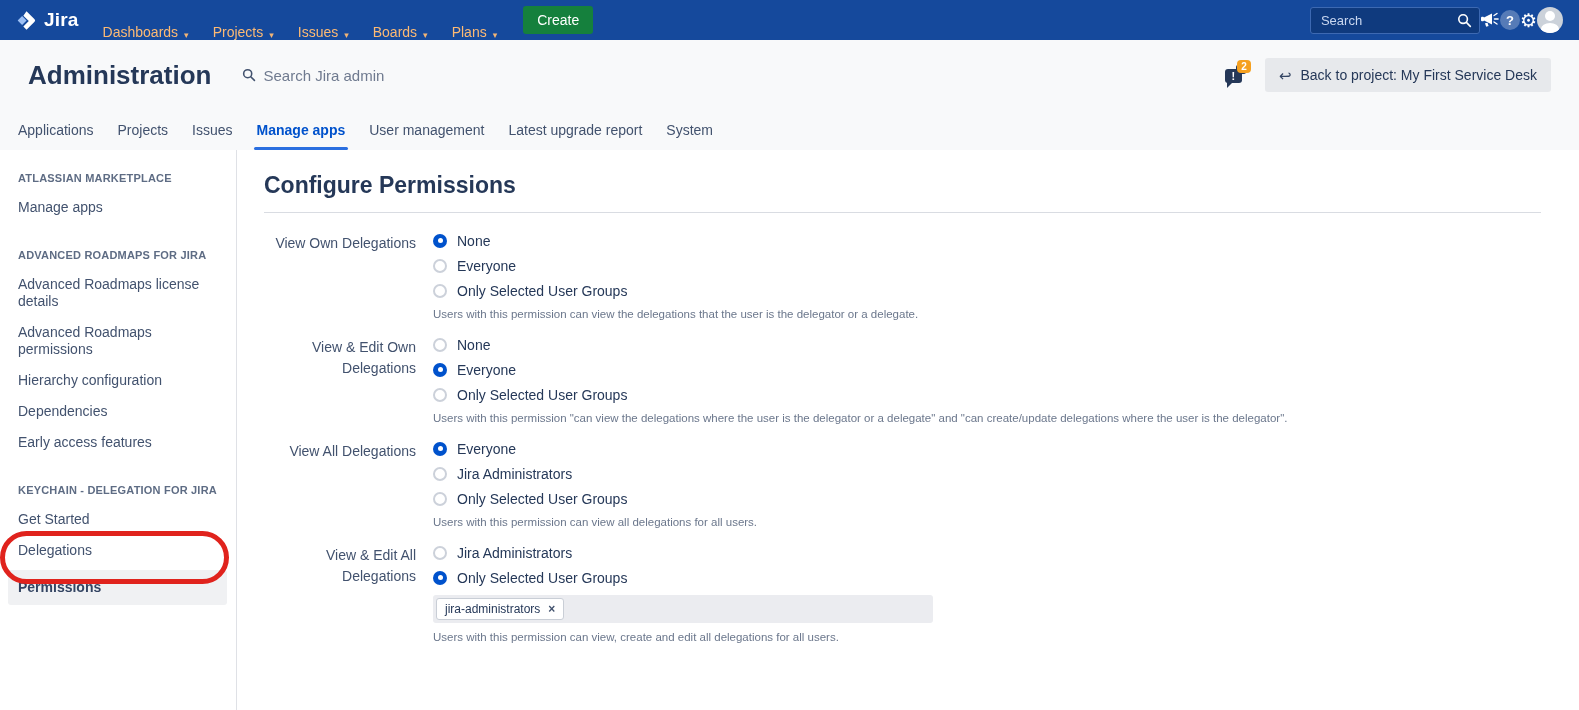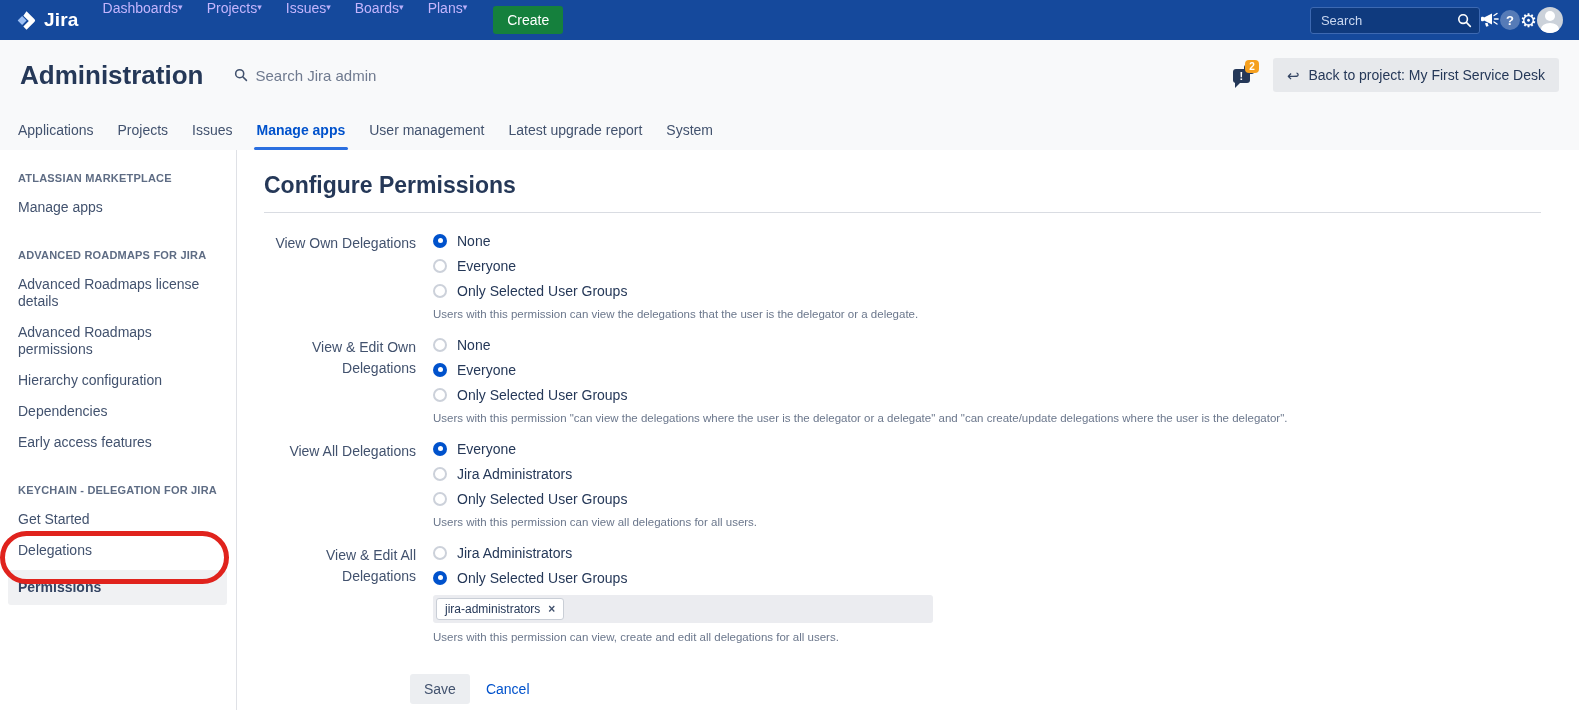--- a/index.html
+++ b/index.html
@@ -3,36 +3,36 @@
 <meta charset="utf-8">
 <style>
   *{box-sizing:border-box;margin:0;padding:0}
   html,body{width:1579px;height:710px}
   body{position:relative;font-family:"Liberation Sans",sans-serif;background:#fff;overflow:hidden;color:#253858}
 
   
   .navbar{height:40px;background:#15499c;display:flex;align-items:center;color:#fff;padding:0 16px}
   .logo{display:flex;align-items:center;gap:7px;font-size:19px;font-weight:700;letter-spacing:.2px}
   .nav-items{display:flex;margin-left:12px;height:40px}
-  .nav-item{display:flex;align-items:flex-start;padding:0 12px;font-size:14px;color:#c4b5fd;cursor:pointer}
+  .nav-item{display:flex;align-items:flex-end;gap:6px;padding:0 12px;font-size:14px;color:#fdba74;cursor:pointer}
   .chev{font-size:9px;opacity:.95;padding-top:2px}
   .create-btn{margin-left:14px;background:#15803d;color:#fff;border:none;border-radius:3px;font-size:14px;padding:6px 14px;font-family:inherit;cursor:pointer}
   .nav-right{margin-left:auto;display:flex;align-items:center;}
   .nav-search{position:relative}
   .nav-search input{width:170px;height:27px;background:#0f3a7e;border:1px solid #3d69b2;border-radius:3px;color:#fff;padding:0 30px 0 10px;font-size:13px;font-family:inherit}
   .nav-search input::placeholder{color:#c9d7f0}
   .nav-search .mag{position:absolute;right:8px;top:6px}
   .round-help{width:20px;height:20px;border-radius:50%;background:rgba(255,255,255,.28);color:#fff;font-weight:700;font-size:13px;display:flex;align-items:center;justify-content:center;cursor:pointer}
   .gear{font-size:19px;color:#fff;cursor:pointer;line-height:1}
   .avatar{width:26px;height:26px;border-radius:50%;background:#ccd2da;position:relative;overflow:hidden;cursor:pointer}
   .avatar::before{content:"";position:absolute;left:8px;top:4px;width:10px;height:10px;border-radius:50%;background:#fff}
   .avatar::after{content:"";position:absolute;left:4px;top:16px;width:18px;height:12px;border-radius:50%;background:#fff}
 
   
-  .page-header{position:absolute;top:40px;left:0;right:0;height:70px;background:#f8f9fa;display:flex;align-items:center;padding:0 20px}
+  .page-header{position:absolute;top:40px;left:0;right:0;height:70px;background:#f8f9fa;display:flex;align-items:center;padding:0 28px}
   .page-title{font-size:26px;font-weight:600;color:#253858}
   .admin-search{display:flex;align-items:center;gap:7px;margin-left:31px}
   .admin-search input{border:none;background:transparent;font-size:15px;color:#737373;width:220px;font-family:inherit;outline:none}
   .admin-search input::placeholder{color:#6f7a8f}
   .header-right{margin-left:auto;display:flex;align-items:center;gap:12px}
   .notif{position:relative;width:30px;height:28px;cursor:pointer}
   .bubble2{position:absolute;left:13px;top:4px;width:10px;height:9px;background:#253858;border-radius:2px}
   .bubble{position:absolute;left:2px;top:8px;width:17px;height:14px;background:#253858;border-radius:3px;color:#fff;font-weight:700;font-size:11px;display:flex;align-items:center;justify-content:center}
   .bubble::after{content:"";position:absolute;left:2px;bottom:-5px;border:4px solid transparent;border-top-color:#253858;border-left-color:#253858}
   .nbadge{position:absolute;right:2px;top:-1px;background:#f5a01f;border-radius:4px;color:#fff;font-size:10px;font-weight:700;padding:1px 4px}
@@ -261,18 +261,14 @@
         <div class="tag-field">
           <span class="tag-chip">
             <span>jira-administrators</span>
             <span class="tag-x">×</span>
           </span>
         </div>
         <div class="helper">Users with this permission can view, create and edit all delegations for all users.</div>
       </div>
     </div>
 
-    <div class="actions">
-      <button class="save-btn">Save</button>
-      <a class="cancel-link">Cancel</a>
-    </div>
   </div>
 </div>
 
 </body></html>

